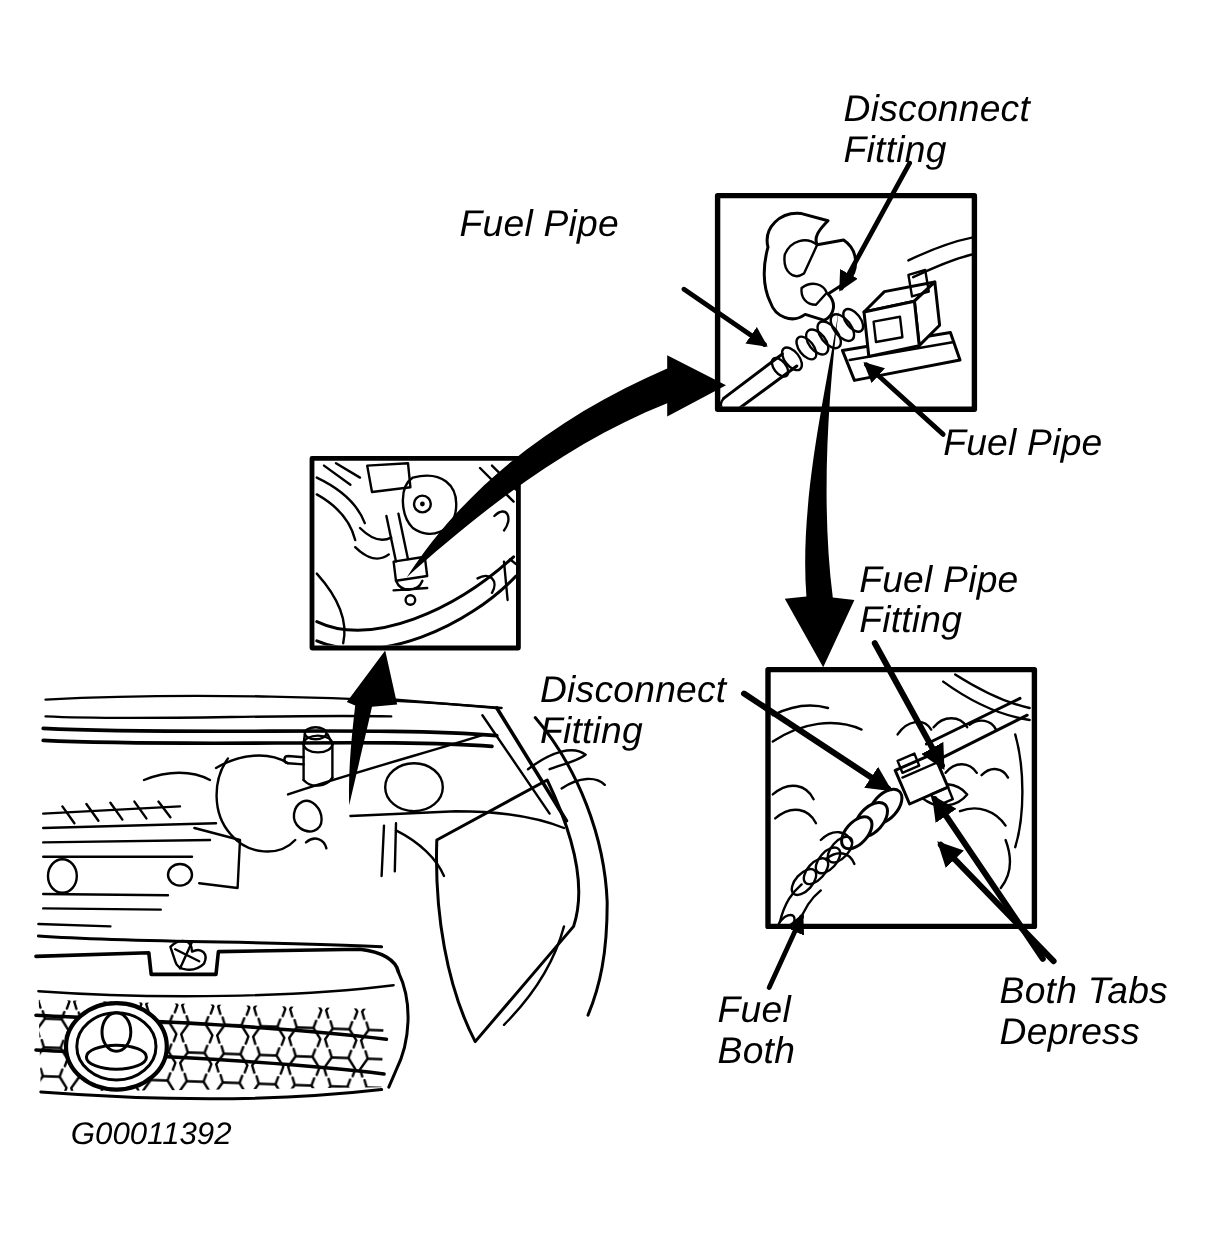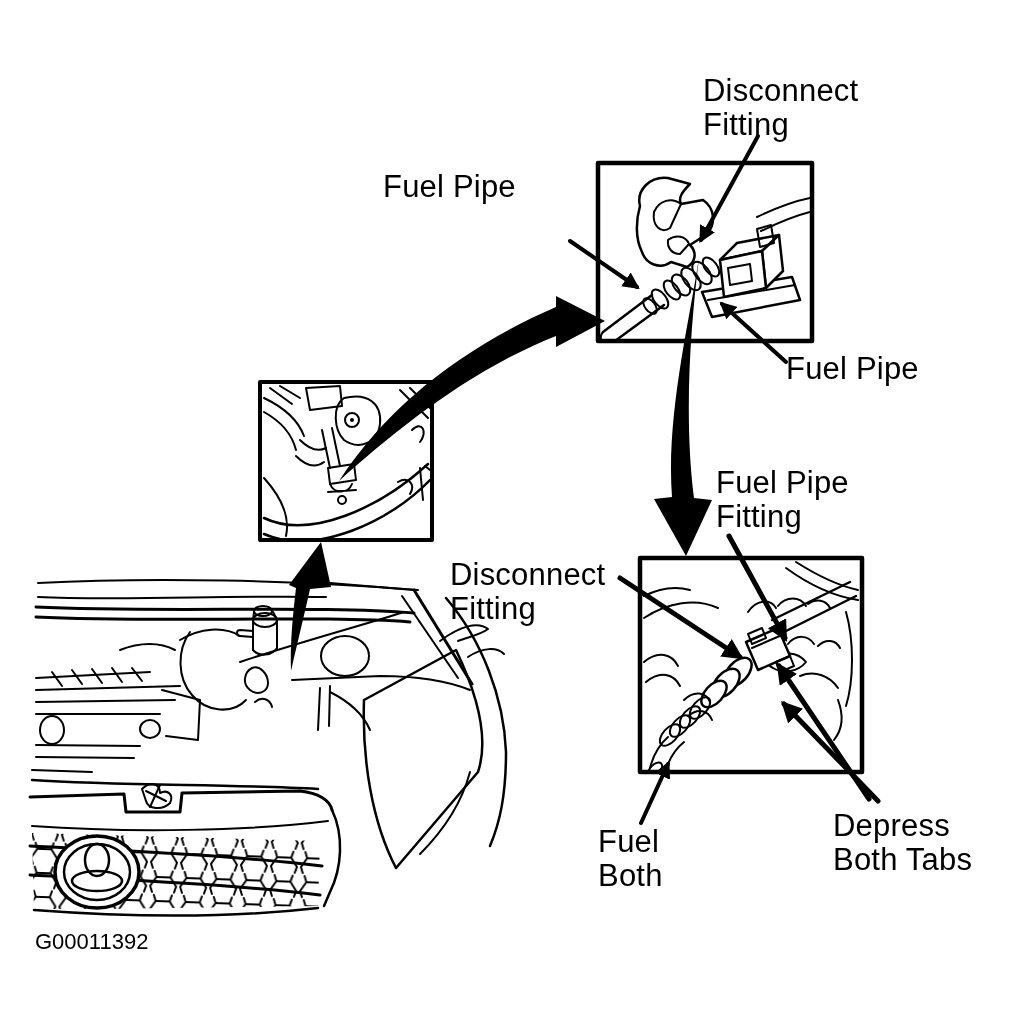--- a/index.html
+++ b/index.html
@@ -1,22 +1,22 @@
 <!DOCTYPE html>
 <html style="--ink: #000000; --paper: #ffffff;"><head>
 <meta charset="utf-8">
 <style>
   :root { --ink:#000000; --paper:#ffffff; }
   html,body { margin:0; padding:0; background:var(--paper); }
   .stage { position:relative; width:1012px; height:1032px; background:var(--paper);
-           font-family:"Liberation Sans", sans-serif; color:var(--ink); overflow:hidden; }
+           font-family:"Liberation Sans", sans-serif; color:var(--ink); overflow:hidden;font-style:italic; }
   .stage > svg { position:absolute; left:0; top:0; color:var(--ink); }
   .lbl { position:absolute; font-size:31px; line-height:34px; letter-spacing:0.2px;
          color:var(--ink); white-space:nowrap; }
-  .figid { position:absolute; font-size:22px; color:var(--ink); }
+  .figid { position:absolute; font-size:26px; color:var(--ink);margin-left:24px; }
   .ln  { fill:none; stroke:var(--ink); stroke-width:2; stroke-linecap:round; stroke-linejoin:round; }
   .s25 { stroke-width:2.5; } .s3 { stroke-width:3; } .s35 { stroke-width:3.5; }
   .s4  { stroke-width:4; }  .s45 { stroke-width:4.5; } .s5 { stroke-width:5; }
   .fw  { fill:var(--paper); stroke:var(--ink); stroke-linejoin:round; }
   .blk { fill:var(--ink); stroke:none; }
   .meshband { fill:url(#mesh); stroke:none; }
 </style>
 </head>
 <body>
 
@@ -226,18 +226,18 @@
     <div>Disconnect</div>
     <div>Fitting</div>
   </div>
 
   <div class="lbl" style="left:598px; top:825px;">
     <div>Fuel</div>
     <div>Both</div>
   </div>
 
   <div class="lbl" style="left:833px; top:809px;">
+    <div>Both Tabs</div>
     <div>Depress</div>
-    <div>Both Tabs</div>
   </div>
 
   <div class="figid" style="left:35px; top:929px;">G00011392</div>
 </div>
 
 </body></html>

